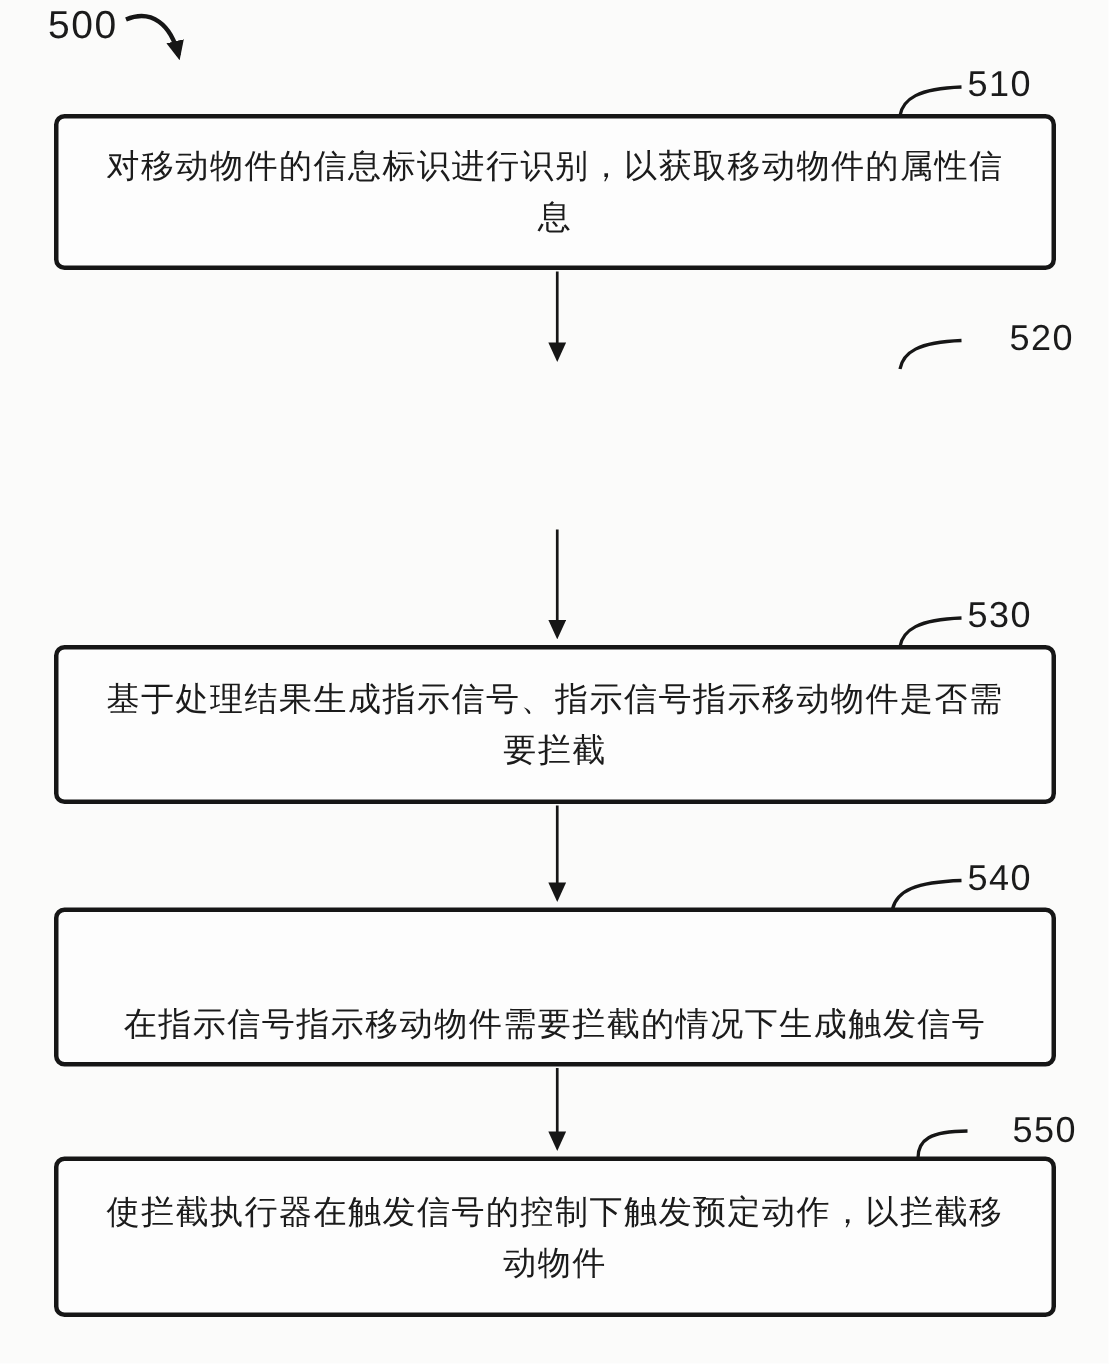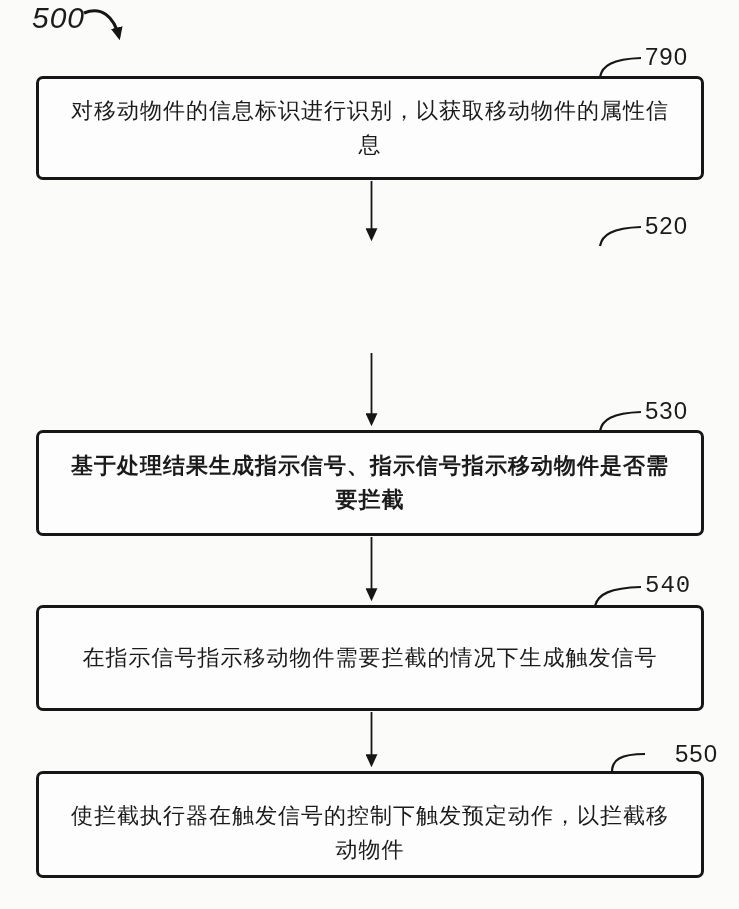--- a/index.html
+++ b/index.html
@@ -27,25 +27,24 @@
     top: 0;
     width: 739px;
     height: 909px;
     color: var(--line-color);
     pointer-events: none;
   }
   .fig-label {
     position: absolute;
     left: 32px;
     top: 1px;
-    font-size: 30px;
+    font-size: 26px;
     font-weight: 500;
     color: var(--text-color);
     letter-spacing: 1px;
-    font-style: italic;
   }
   .step-box {
     position: absolute;
     left: 36px;
     width: 668px;
     box-sizing: border-box;
     background: var(--box-bg);
     border: 3px solid var(--line-color);
     border-radius: 7px;
     display: flex;
@@ -63,27 +62,27 @@
   .ref-label {
     position: absolute;
     left: 645px;
     font-size: 24px;
     font-weight: 500;
     color: var(--text-color);
     letter-spacing: 1px;
   }
   .box-510 { top: 76px;  height: 104px; }
   .box-520 { top: 245px; height: 107px; }
-  .box-530 { top: 430px; height: 106px; font-weight: bold; }
-  .box-540 { top: 605px; height: 106px; }
-  .box-550 { top: 771px; height: 107px; align-items: flex-end; }
+  .box-530 { top: 430px; height: 106px; }
+  .box-540 { top: 605px; height: 106px; align-items: flex-end; }
+  .box-550 { top: 771px; height: 107px; }
   .ref-510 { top: 43px; }
-  .ref-520 { top: 212px; }
+  .ref-520 { top: 212px; margin-left: 28px; }
   .ref-530 { top: 397px; text-align: right; }
-  .ref-540 { top: 572px; font-family: Liberation Mono, monospace; }
+  .ref-540 { top: 572px; }
   .ref-550 { top: 740px; margin-left: 30px; }
 </style>
 </head>
 <body>
 
 <div class="page">
 
   <svg class="overlay" viewBox="0 0 739 909" xmlns="http://www.w3.org/2000/svg">
     <defs>
       <marker id="arrowhead" viewBox="0 0 12 11" refX="9" refY="5.5" markerWidth="13" markerHeight="12" orient="auto" markerUnits="userSpaceOnUse">
@@ -103,21 +102,21 @@
     <path d="M600 431 C602 420, 612 413, 641 412" fill="none" stroke="currentColor" stroke-width="2.2"></path>
     <path d="M595 606 C598 594, 610 588, 641 587" fill="none" stroke="currentColor" stroke-width="2.2"></path>
     <path d="M612 772 C612 760, 620 754, 645 754" fill="none" stroke="currentColor" stroke-width="2.2"></path>
   </svg>
 
   <div class="fig-label">500</div>
 
   <div class="step-box box-510">
     <span class="step-text">对移动物件的信息标识进行识别，以获取移动物件的属性信息</span>
   </div>
-  <div class="ref-label ref-510">790</div>
+  <div class="ref-label ref-510">510</div>
 
   <div class="ref-label ref-520">520</div>
 
   <div class="step-box box-530">
     <span class="step-text">基于处理结果生成指示信号、指示信号指示移动物件是否需要拦截</span>
   </div>
   <div class="ref-label ref-530">530</div>
 
   <div class="step-box box-540">
     <span class="step-text">在指示信号指示移动物件需要拦截的情况下生成触发信号</span>

